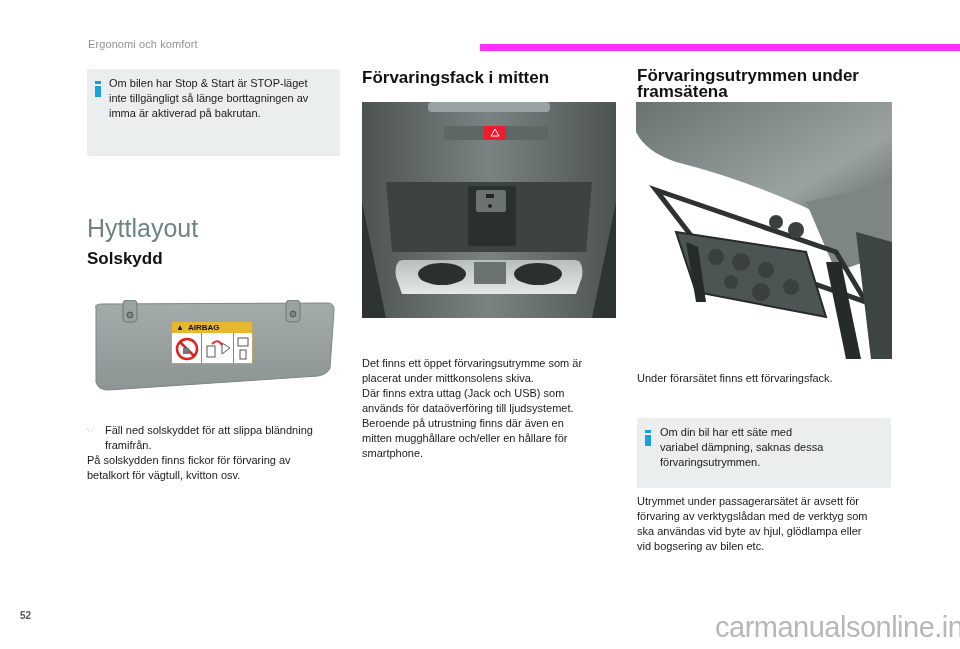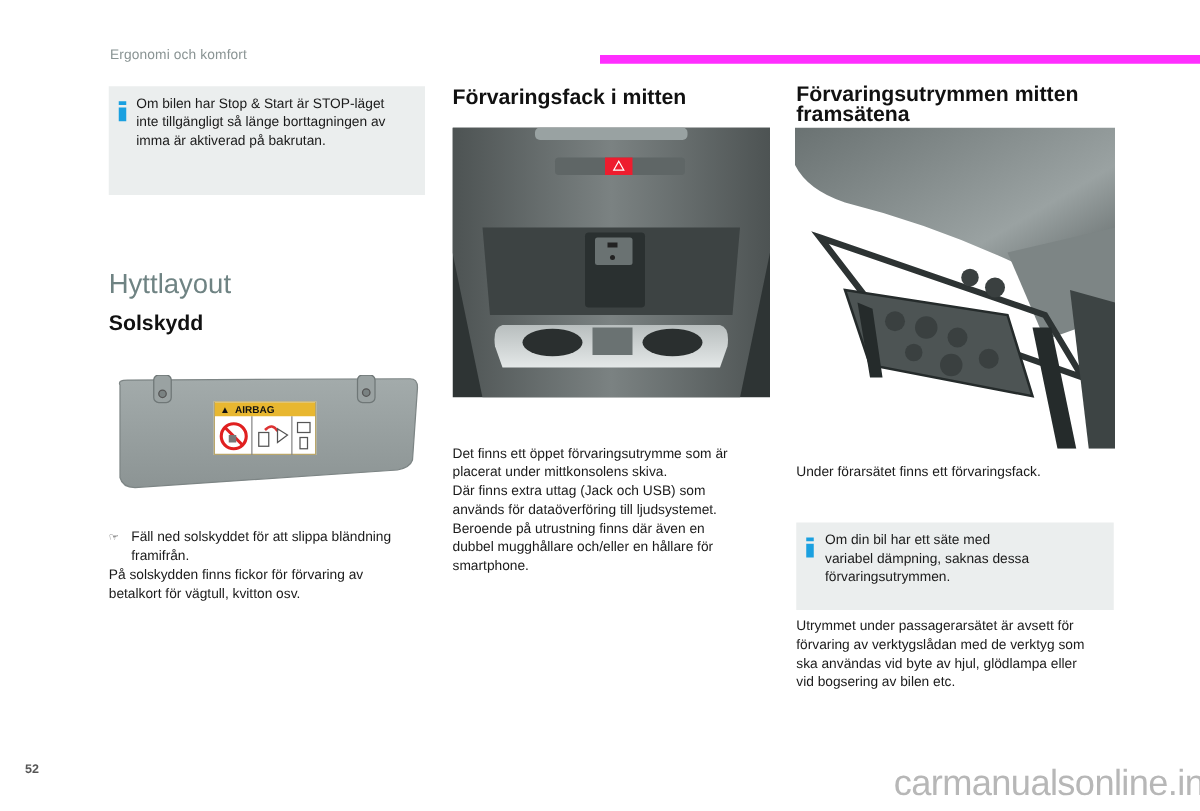--- a/index.html
+++ b/index.html
@@ -8,21 +8,21 @@
 
   .header-title { position:absolute; left:88px; top:38px; font-size:11px; color:#8a9494; letter-spacing:0.1px; }
   .header-bar { position:absolute; left:480px; top:44px; width:480px; height:7px; background:#ff2eff; }
 
   .info-box { position:absolute; background:#ebeeee; }
   .info-icon { position:absolute; width:6px; }
   .info-icon .dot { position:absolute; left:0; top:0; width:6px; height:3px; background:#1aa0e0; }
   .info-icon .bar { position:absolute; left:0; top:5px; width:6px; height:11px; background:#1aa0e0; }
   .info-text { position:absolute; font-size:11px; line-height:15px; color:#1a1a1a; }
 
-  .section-title-light { position:absolute; font-size:22px; color:#6f8383; font-weight:normal; }
+  .section-title-light { position:absolute; font-size:25px; color:#6f8383; font-weight:normal; }
   .h2 { position:absolute; font-size:17px; font-weight:bold; color:#111; line-height:16px; }
 
   .body-text { position:absolute; font-size:11px; line-height:15px; color:#1a1a1a; }
 
   
   .visor { position:absolute; left:90px; top:300px; width:245px; height:92px; }
   .airbag-label { position:absolute; left:171px; top:321px; width:82px; height:43px; background:#fff; border:1px solid #b9a66a; }
   .airbag-head { height:11px; background:#e8b730; display:flex; align-items:center; font-size:8px; font-weight:bold; color:#111; }
   .airbag-head .tri { width:16px; text-align:center; font-size:8px; }
   .airbag-head .txt { flex:1; text-align:left; }
@@ -139,26 +139,26 @@
   <ellipse cx="176" cy="172" rx="24" ry="11" fill="#2a2f2f"></ellipse>
   <rect x="112" y="160" width="32" height="22" fill="#6a7272"></rect>
 </svg>
 
 <div class="body-text" style="left:362px; top:356px; width:260px;">
   <div>Det finns ett öppet förvaringsutrymme som är</div>
   <div>placerat under mittkonsolens skiva.</div>
   <div>Där finns extra uttag (Jack och USB) som</div>
   <div>används för dataöverföring till ljudsystemet.</div>
   <div>Beroende på utrustning finns där även en</div>
-  <div>dubbel mugghållare och/eller en hållare för</div>
+  <div>mitten mugghållare och/eller en hållare för</div>
   <div>smartphone.</div>
 </div>
 
 <div class="h2" style="left:637px; top:68px;">
-  <div>Förvaringsutrymmen mitten</div>
+  <div>Förvaringsutrymmen under</div>
   <div>framsätena</div>
 </div>
 
 <svg class="seat-img" viewBox="0 0 256 257" width="256" height="257">
   <defs>
     <linearGradient id="sg" x1="0" y1="0" x2="1" y2="1">
       <stop offset="0" stop-color="#6a7272"></stop>
       <stop offset="0.6" stop-color="#9aa2a2"></stop>
       <stop offset="1" stop-color="#4c5353"></stop>
     </linearGradient>

